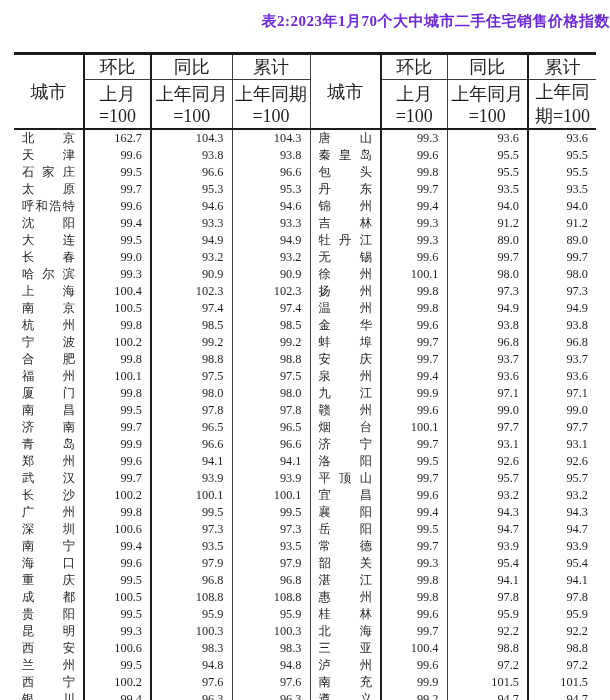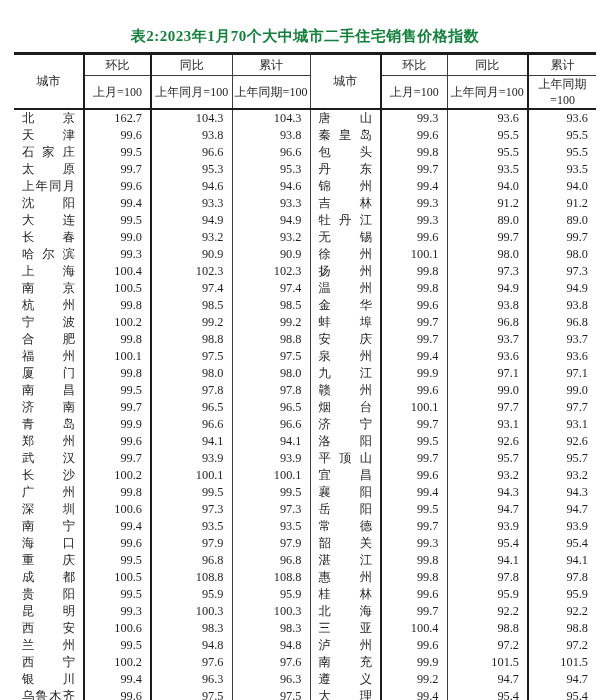--- a/index.html
+++ b/index.html
@@ -2,33 +2,33 @@
 <html><head>
 <meta charset="utf-8">
 <style>
   html,body{margin:0;padding:0;}
   body{
     width:610px;height:700px;background:#ffffff;
     font-family:"Liberation Serif","DejaVu Serif",serif;
     color:#1f1f1f;position:relative;overflow:hidden;
   }
   .title{
-    position:absolute;left:0;top:27px;width:610px;
-    text-align:center;font-weight:bold;font-size:15px;
-    letter-spacing:0.5px;color:#15803d;
+    position:absolute;left:0;top:12px;width:610px;
+    text-align:right;font-weight:bold;font-size:15px;
+    letter-spacing:0.5px;color:#6d28d9;
   }
   table.idx{
     position:absolute;left:14px;top:52px;width:582px;
     border-collapse:collapse;table-layout:fixed;
     border-top:3px solid #1c1c1c;border-bottom:3px solid #1c1c1c;
   }
   thead{border-bottom:2px solid #1c1c1c;}
   th{font-weight:normal;padding:0;}
   td{padding:0;}
-  thead th{height:20px;font-size:12px;text-align:center;vertical-align:middle;color:#1f1f1f;}
+  thead th{height:20px;font-size:18px;text-align:center;vertical-align:middle;color:#1f1f1f;}
   th.hsub{border-top:1px solid #3c3c3c;}
   tbody td{height:17px;font-size:12.3px;line-height:17px;vertical-align:middle;white-space:nowrap;overflow:hidden;}
   td.num{text-align:right;padding-right:8px;}
   td.city{padding:0 8px;}
   .jc{display:inline-block;width:100%;text-align:justify;text-align-last:justify;}
   
   .c1{border-right:2px solid #1c1c1c;}
   .c2{border-right:2px solid #1c1c1c;}
   .c3{border-right:1px solid #3c3c3c;}
   .c4{border-right:1px solid #3c3c3c;}
@@ -107,21 +107,21 @@
         <td class="city c1"><span class="jc">太原</span></td>
         <td class="num c2">99.7</td>
         <td class="num c3">95.3</td>
         <td class="num c4">95.3</td>
         <td class="city c5"><span class="jc">丹东</span></td>
         <td class="num c6">99.7</td>
         <td class="num c7">93.5</td>
         <td class="num">93.5</td>
       </tr>
       <tr>
-        <td class="city c1"><span class="jc">上年同月</span></td>
+        <td class="city c1"><span class="jc">呼和浩特</span></td>
         <td class="num c2">99.6</td>
         <td class="num c3">94.6</td>
         <td class="num c4">94.6</td>
         <td class="city c5"><span class="jc">锦州</span></td>
         <td class="num c6">99.4</td>
         <td class="num c7">94.0</td>
         <td class="num">94.0</td>
       </tr>
       <tr>
         <td class="city c1"><span class="jc">沈阳</span></td>

